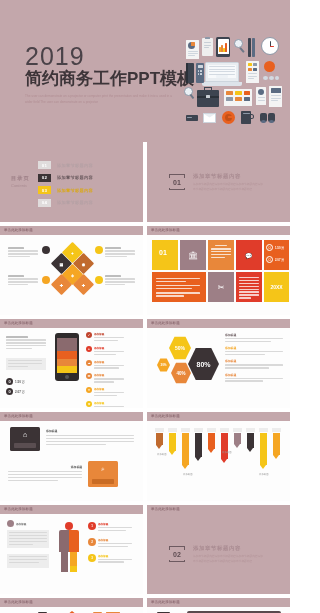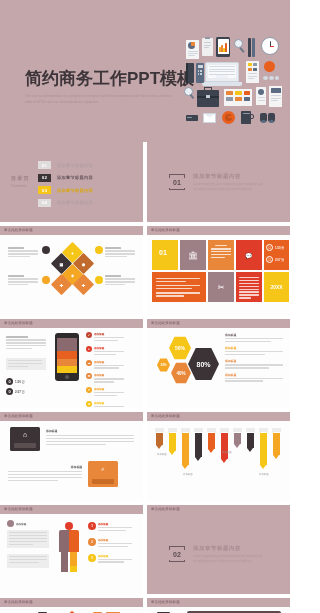--- a/index.html
+++ b/index.html
@@ -126,20 +126,21 @@
   .person { position:absolute; left:58px; top:8px; width:22px; height:52px; }
   .gray-box { position:absolute; background:#ededed; }
   .dot { border-radius:50%; display:flex;align-items:center;justify-content:center;color:#fff;font-size:3px;font-weight:700;}
 </style>
 </head>
 <body>
 
 <div class="page">
 
   <div class="hero">
+    <div class="hero-year">2019</div>
     <div class="hero-title">简约商务工作PPT模板</div>
     <div class="hero-sub">The user can demonstrate on a projector or computer print the presentation and make it into a used in a wider field The user can demonstrate on a projector</div>
 
     <div class="desk">
 
       <i style="left:8px;top:8px;width:13px;height:19px;background:#f4f4f4;"></i>
       <i style="left:9.5px;top:10px;width:7px;height:7px;border-radius:50%;background:#5b6b82;"></i>
       <i style="left:13px;top:10px;width:3.5px;height:3.5px;background:#e8873a;"></i>
       <i style="left:9.5px;top:19px;width:10px;height:1px;background:#cfd6de;"></i>
       <i style="left:9.5px;top:21px;width:10px;height:1px;background:#cfd6de;"></i>

